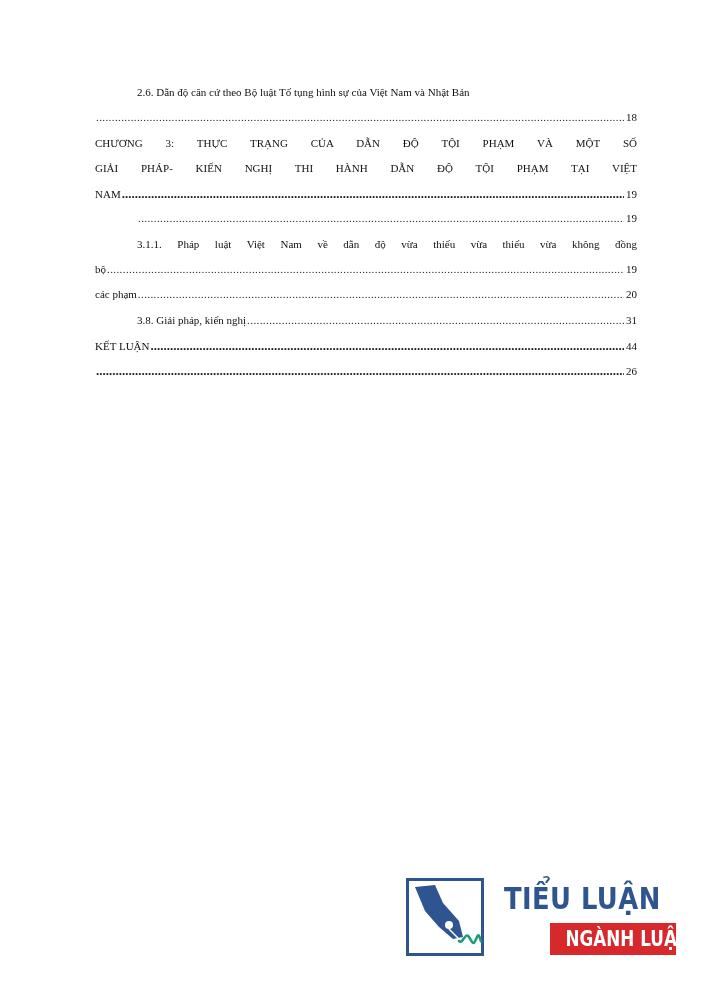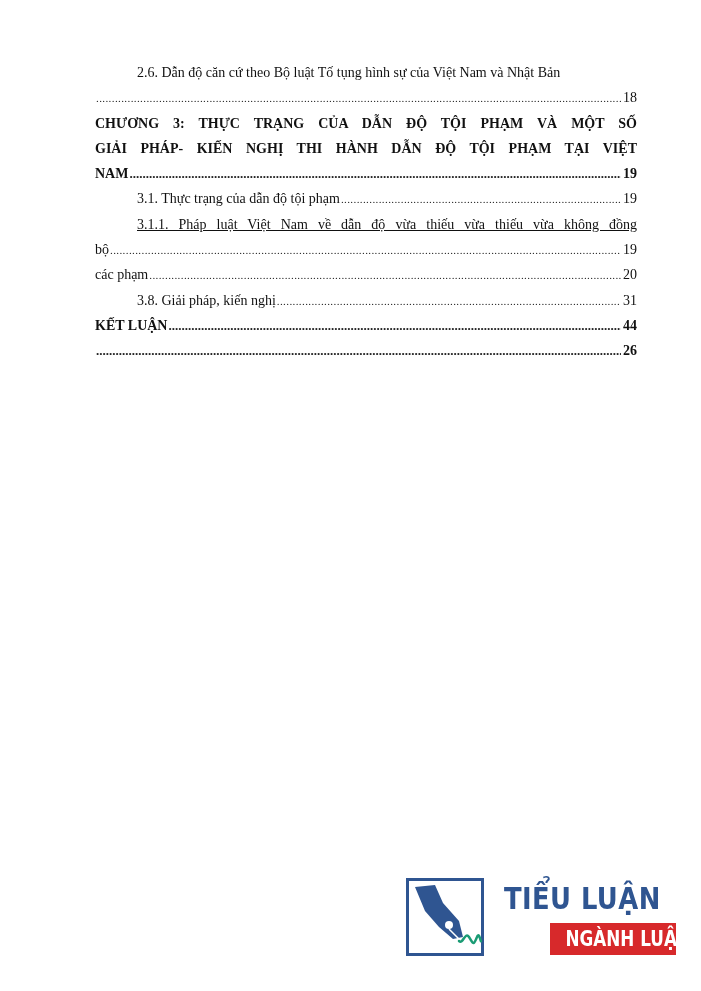--- a/index.html
+++ b/index.html
@@ -11,23 +11,23 @@
       width: 701px;
       height: 991px;
       position: relative;
       overflow: hidden;
       font-family: "Liberation Serif", "DejaVu Serif", serif;
       color: #111111;
     }
     .toc {
       position: absolute;
       left: 95px;
-      top: 60px;
+      top: 80px;
       width: 542px;
-      font-size: 14px;
+      font-size: 11px;
       line-height: 25.3px;
     }
     .toc-line {
       display: flex;
       align-items: baseline;
       white-space: nowrap;
       height: 25.3px;
     }
     .toc-line.indent {
       padding-left: 42px;
@@ -49,21 +49,21 @@
       color: #222;
     }
     .toc-line .dots::before {
       content: "..............................................................................................................................................................................................................................................";
     }
     .toc-line .page {
       flex: 0 0 auto;
       text-align: left;
     }
     .bold {
-      font-weight: bold;
+      font-weight: normal;
     }
     .bold .dots {
       font-weight: bold;
       font-size: 13px;
       letter-spacing: 0;
     }
 
     
     .logo {
       position: absolute;
@@ -139,26 +139,25 @@
 
   <div class="toc-line bold justify">CHƯƠNG 3: THỰC TRẠNG CỦA DẪN ĐỘ TỘI PHẠM VÀ MỘT SỐ</div>
   <div class="toc-line bold justify">GIẢI PHÁP- KIẾN NGHỊ THI HÀNH DẪN ĐỘ TỘI PHẠM  TẠI VIỆT</div>
   <div class="toc-line bold">
     <span class="label">NAM</span>
     <span class="dots"></span>
     <span class="page">19</span>
   </div>
 
   <div class="toc-line indent">
-    <span class="label">3.1. Thực trạng của dẫn độ tội phạm</span>
     <span class="dots"></span>
     <span class="page">19</span>
   </div>
 
-  <div class="toc-line indent justify" style="padding-left:42px;text-decoration:underline;">3.1.1. Pháp luật Việt Nam về dẫn độ vừa thiếu vừa thiếu vừa không đồng</div>
+  <div class="toc-line indent justify" style="padding-left:42px;">3.1.1. Pháp luật Việt Nam về dẫn độ vừa thiếu vừa thiếu vừa không đồng</div>
   <div class="toc-line">
     <span class="label">bộ</span>
     <span class="dots"></span>
     <span class="page">19</span>
   </div>
 
   <div class="toc-line">
     <span class="label">các phạm</span>
     <span class="dots"></span>
     <span class="page">20</span>

